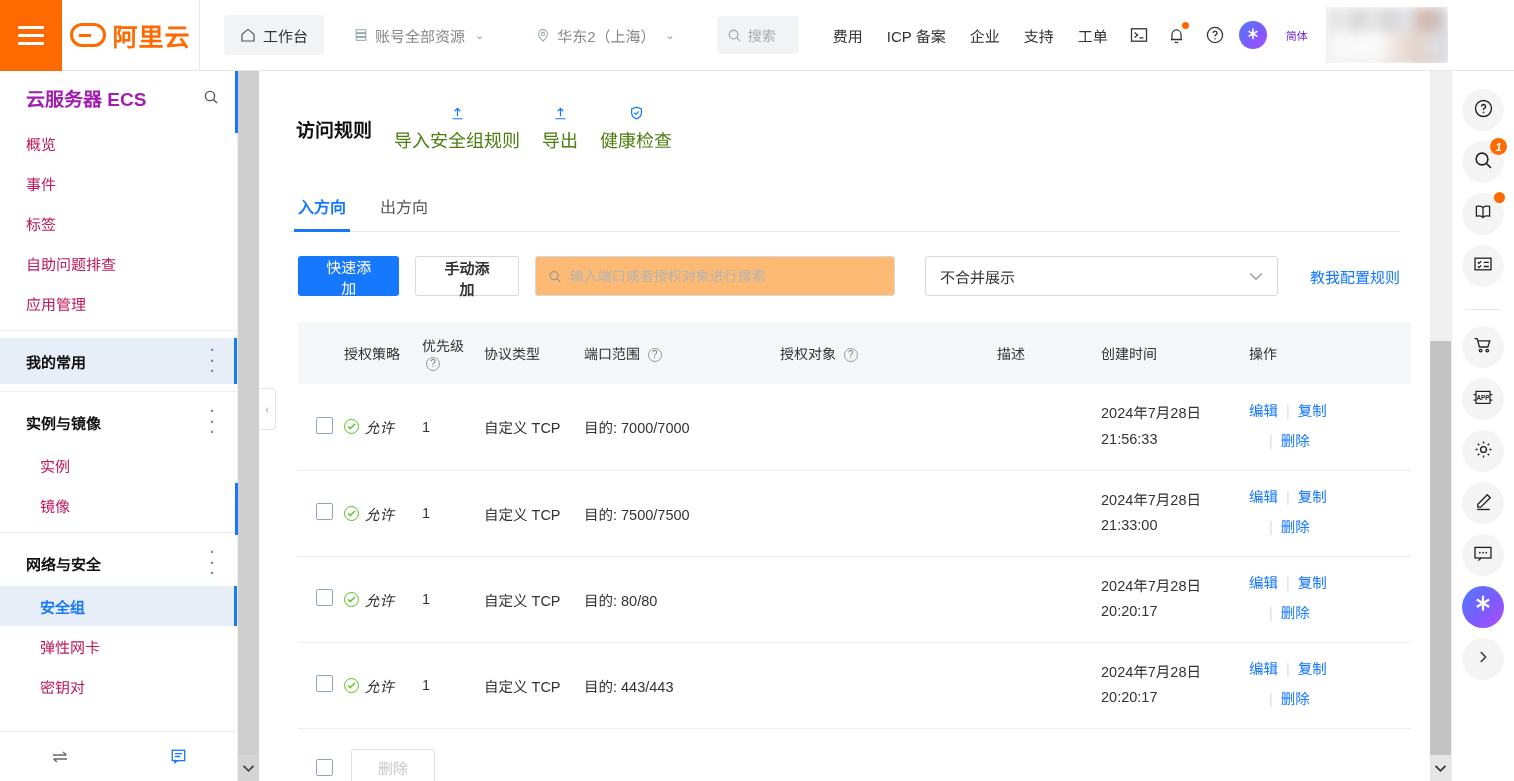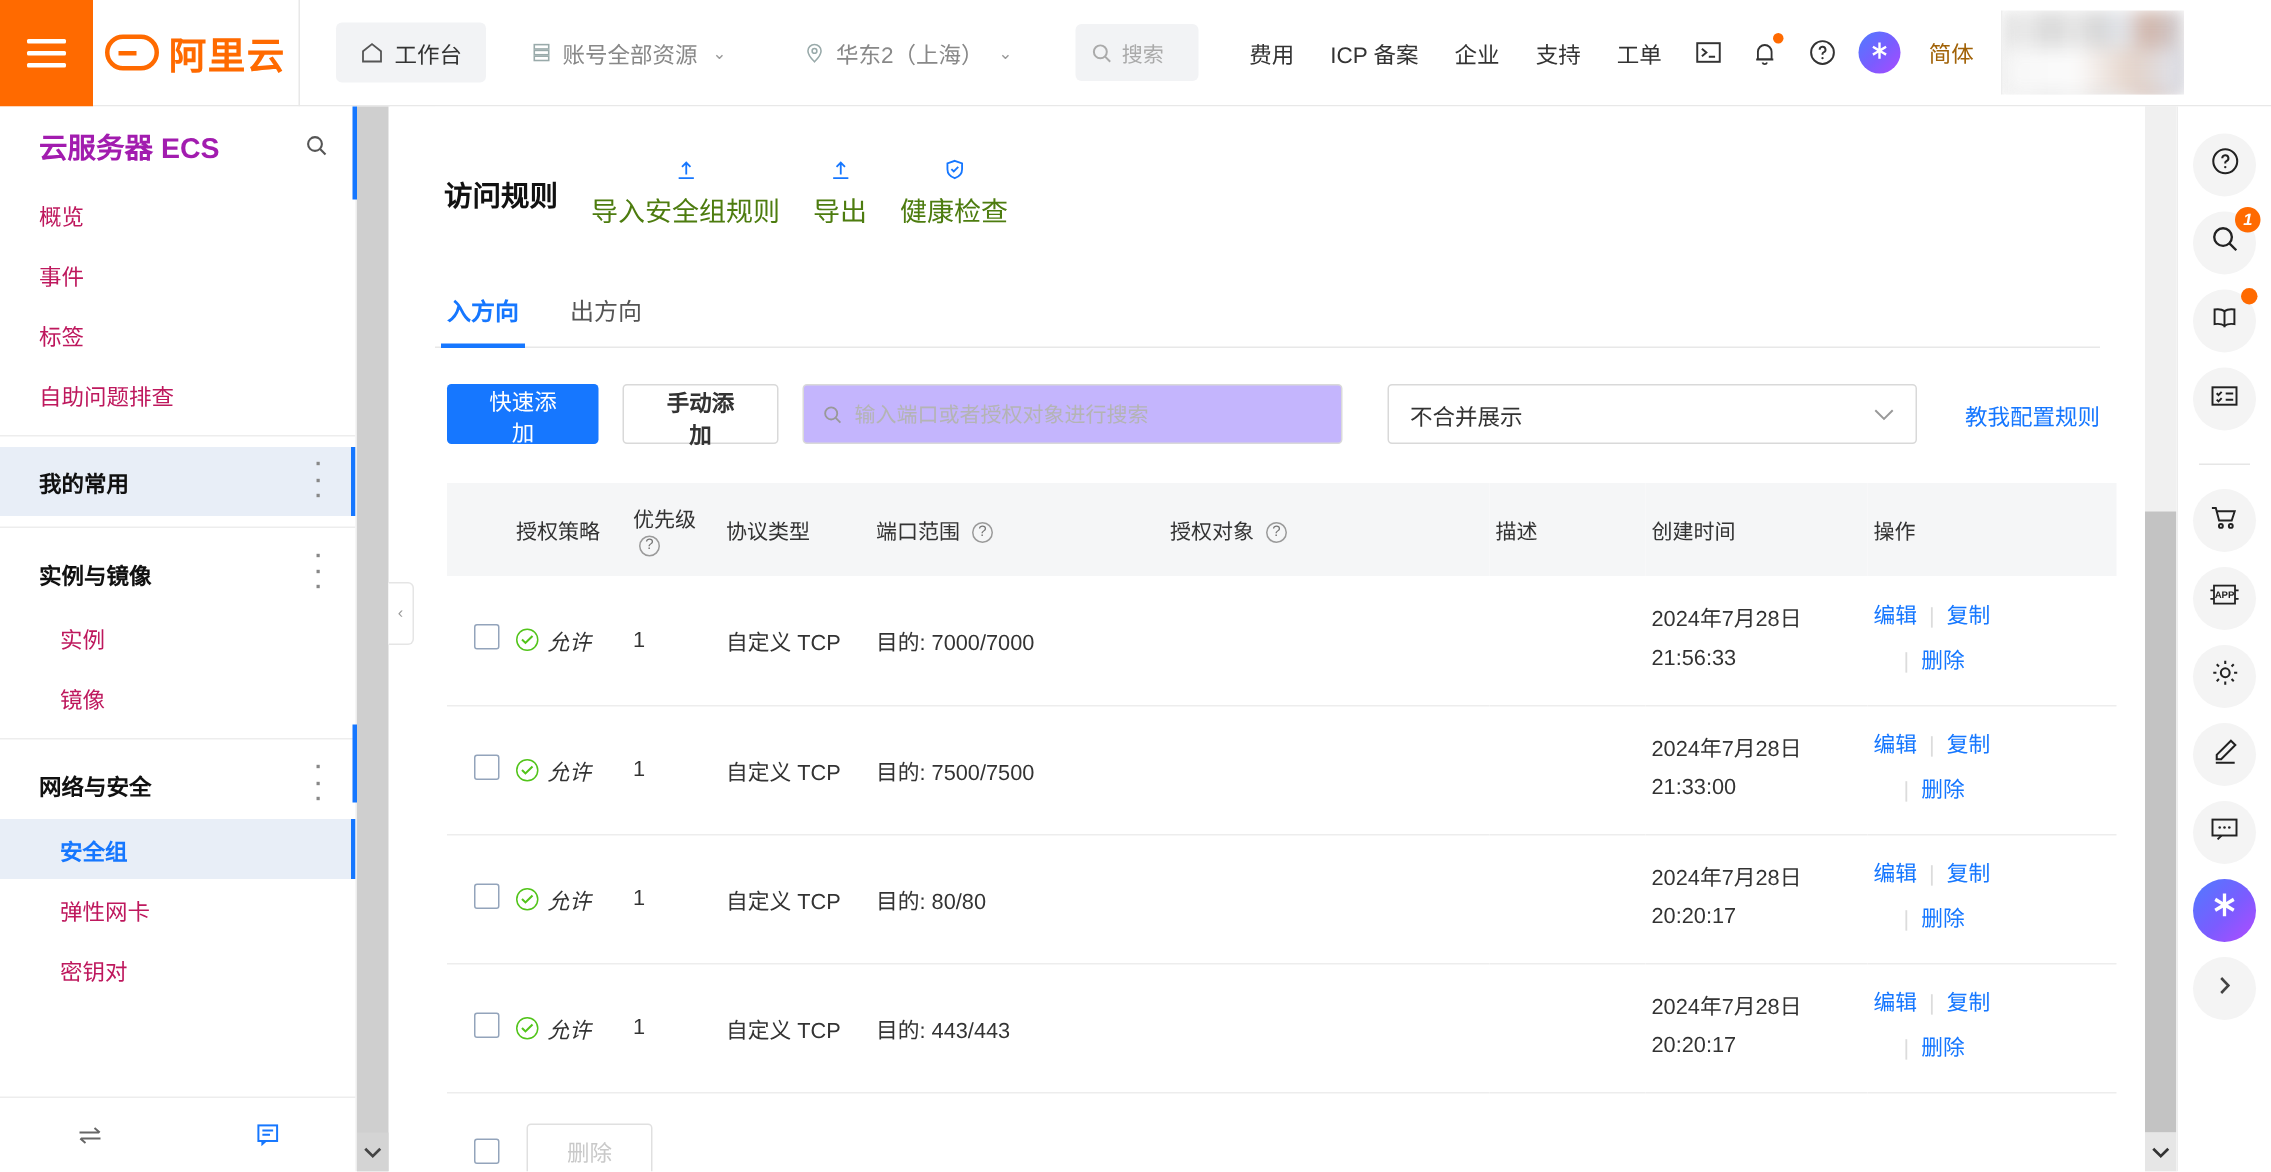--- a/index.html
+++ b/index.html
@@ -74,21 +74,21 @@
   }
   .dot-badge {
     position: absolute; top: 6px; right: 7px; width: 7px; height: 7px;
     border-radius: 50%; background: #ff6a00;
   }
   .ai-orb {
     width: 28px; height: 28px; border-radius: 50%;
     background: linear-gradient(135deg,#4f7bff 0%, #7b5cff 55%, #a94bff 100%);
     display: flex; align-items: center; justify-content: center; cursor: pointer;
   }
-  .hdr-lang { font-size: 15px; color: #a16207; padding: 0 14px; cursor: pointer; font-family: Liberation Serif, serif; }
+  .hdr-lang { font-size: 11px; color: #6d28d9; padding: 0 14px; cursor: pointer; }
   .hdr-user {
     width: 122px; height: 56px; margin-left: 4px; position: relative; overflow: hidden;
     border-left: 1px solid #ededed;
   }
   .blurmask {
     position: absolute; inset: 0;
     background:
       linear-gradient(90deg,#d8d8d8 0%,#e9e9e9 12%,#d2d2d2 26%,#e4e4e4 40%,#cfcfcf 52%,#dfe3ea 66%,#c9a89a 80%,#c9c9d0 100%);
     filter: blur(5px); opacity: .85;
   }
@@ -184,21 +184,21 @@
   .btn-primary {
     height: 40px; padding: 0 22px; background: #1677ff; color: #fff; border: none; border-radius: 3px;
     font-size: 15px; cursor: pointer; font-family: inherit;
   }
   .btn-outline {
     height: 40px; padding: 0 22px; background: #fff; color: #333; border: 1px solid #d9d9d9;
     border-radius: 3px; font-size: 15px; cursor: pointer; font-family: inherit; font-weight: bold;
   }
   .search-box {
     width: 376px; height: 40px; border: 1px solid #d9d9d9; border-radius: 3px;
-    display: flex; align-items: center; gap: 8px; padding: 0 12px; background: #c4b5fd;
+    display: flex; align-items: center; gap: 8px; padding: 0 12px; background: #fdba74;
   }
   .search-box input {
     border: none; outline: none; font-size: 14px; color: #333; width: 100%;
     font-family: inherit; background: transparent;
   }
   .search-box input::placeholder { color: #b4b4b4; }
   .select-box {
     width: 368px; height: 40px; border: 1px solid #d9d9d9; border-radius: 3px;
     display: flex; align-items: center; justify-content: space-between; padding: 0 14px;
     font-size: 15px; color: #333; background: #fff; cursor: pointer; margin-left: 14px;
@@ -400,20 +400,23 @@
     <span>概览</span>
   </div>
   <div class="sb-item">
     <span>事件</span>
   </div>
   <div class="sb-item">
     <span>标签</span>
   </div>
   <div class="sb-item">
     <span>自助问题排查</span>
+  </div>
+  <div class="sb-item">
+    <span>应用管理</span>
   </div>
 
   <div class="sb-divider"></div>
 
   <div class="sb-group-wrap">
     <div class="sb-group sel">
       <span>我的常用</span>
       <span class="dots3">
           <i>·</i>
           <i>·</i>

